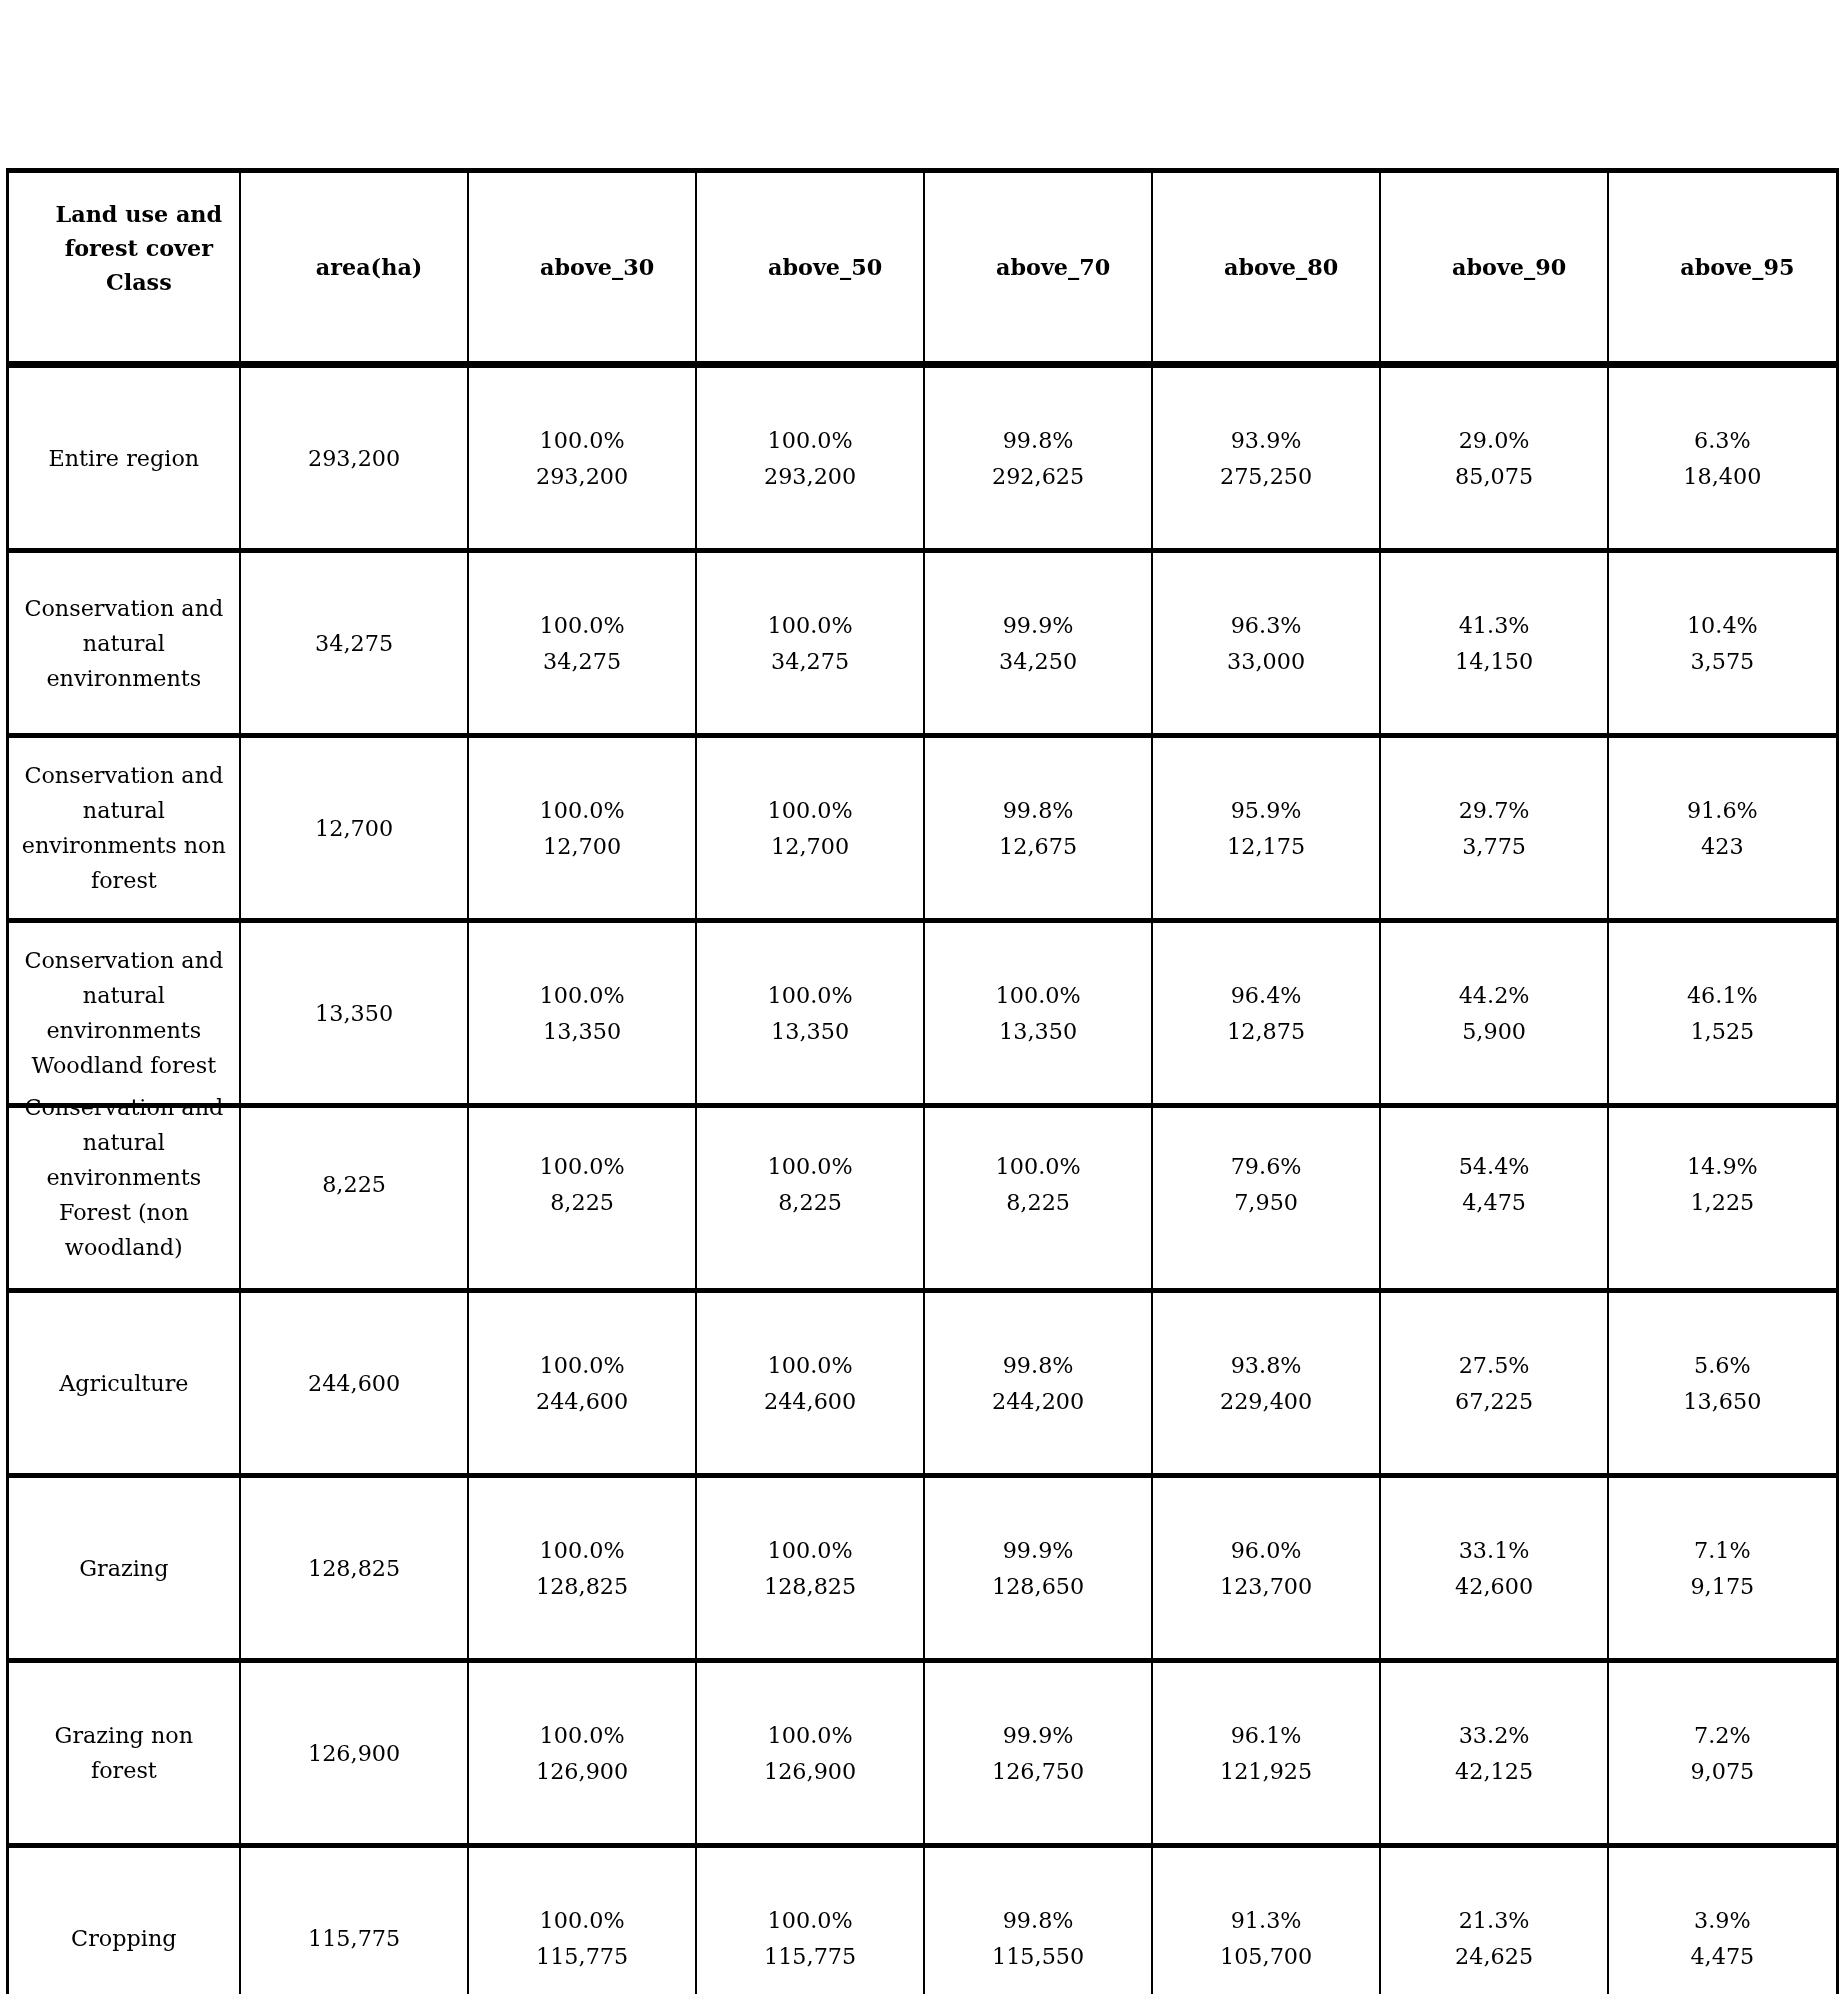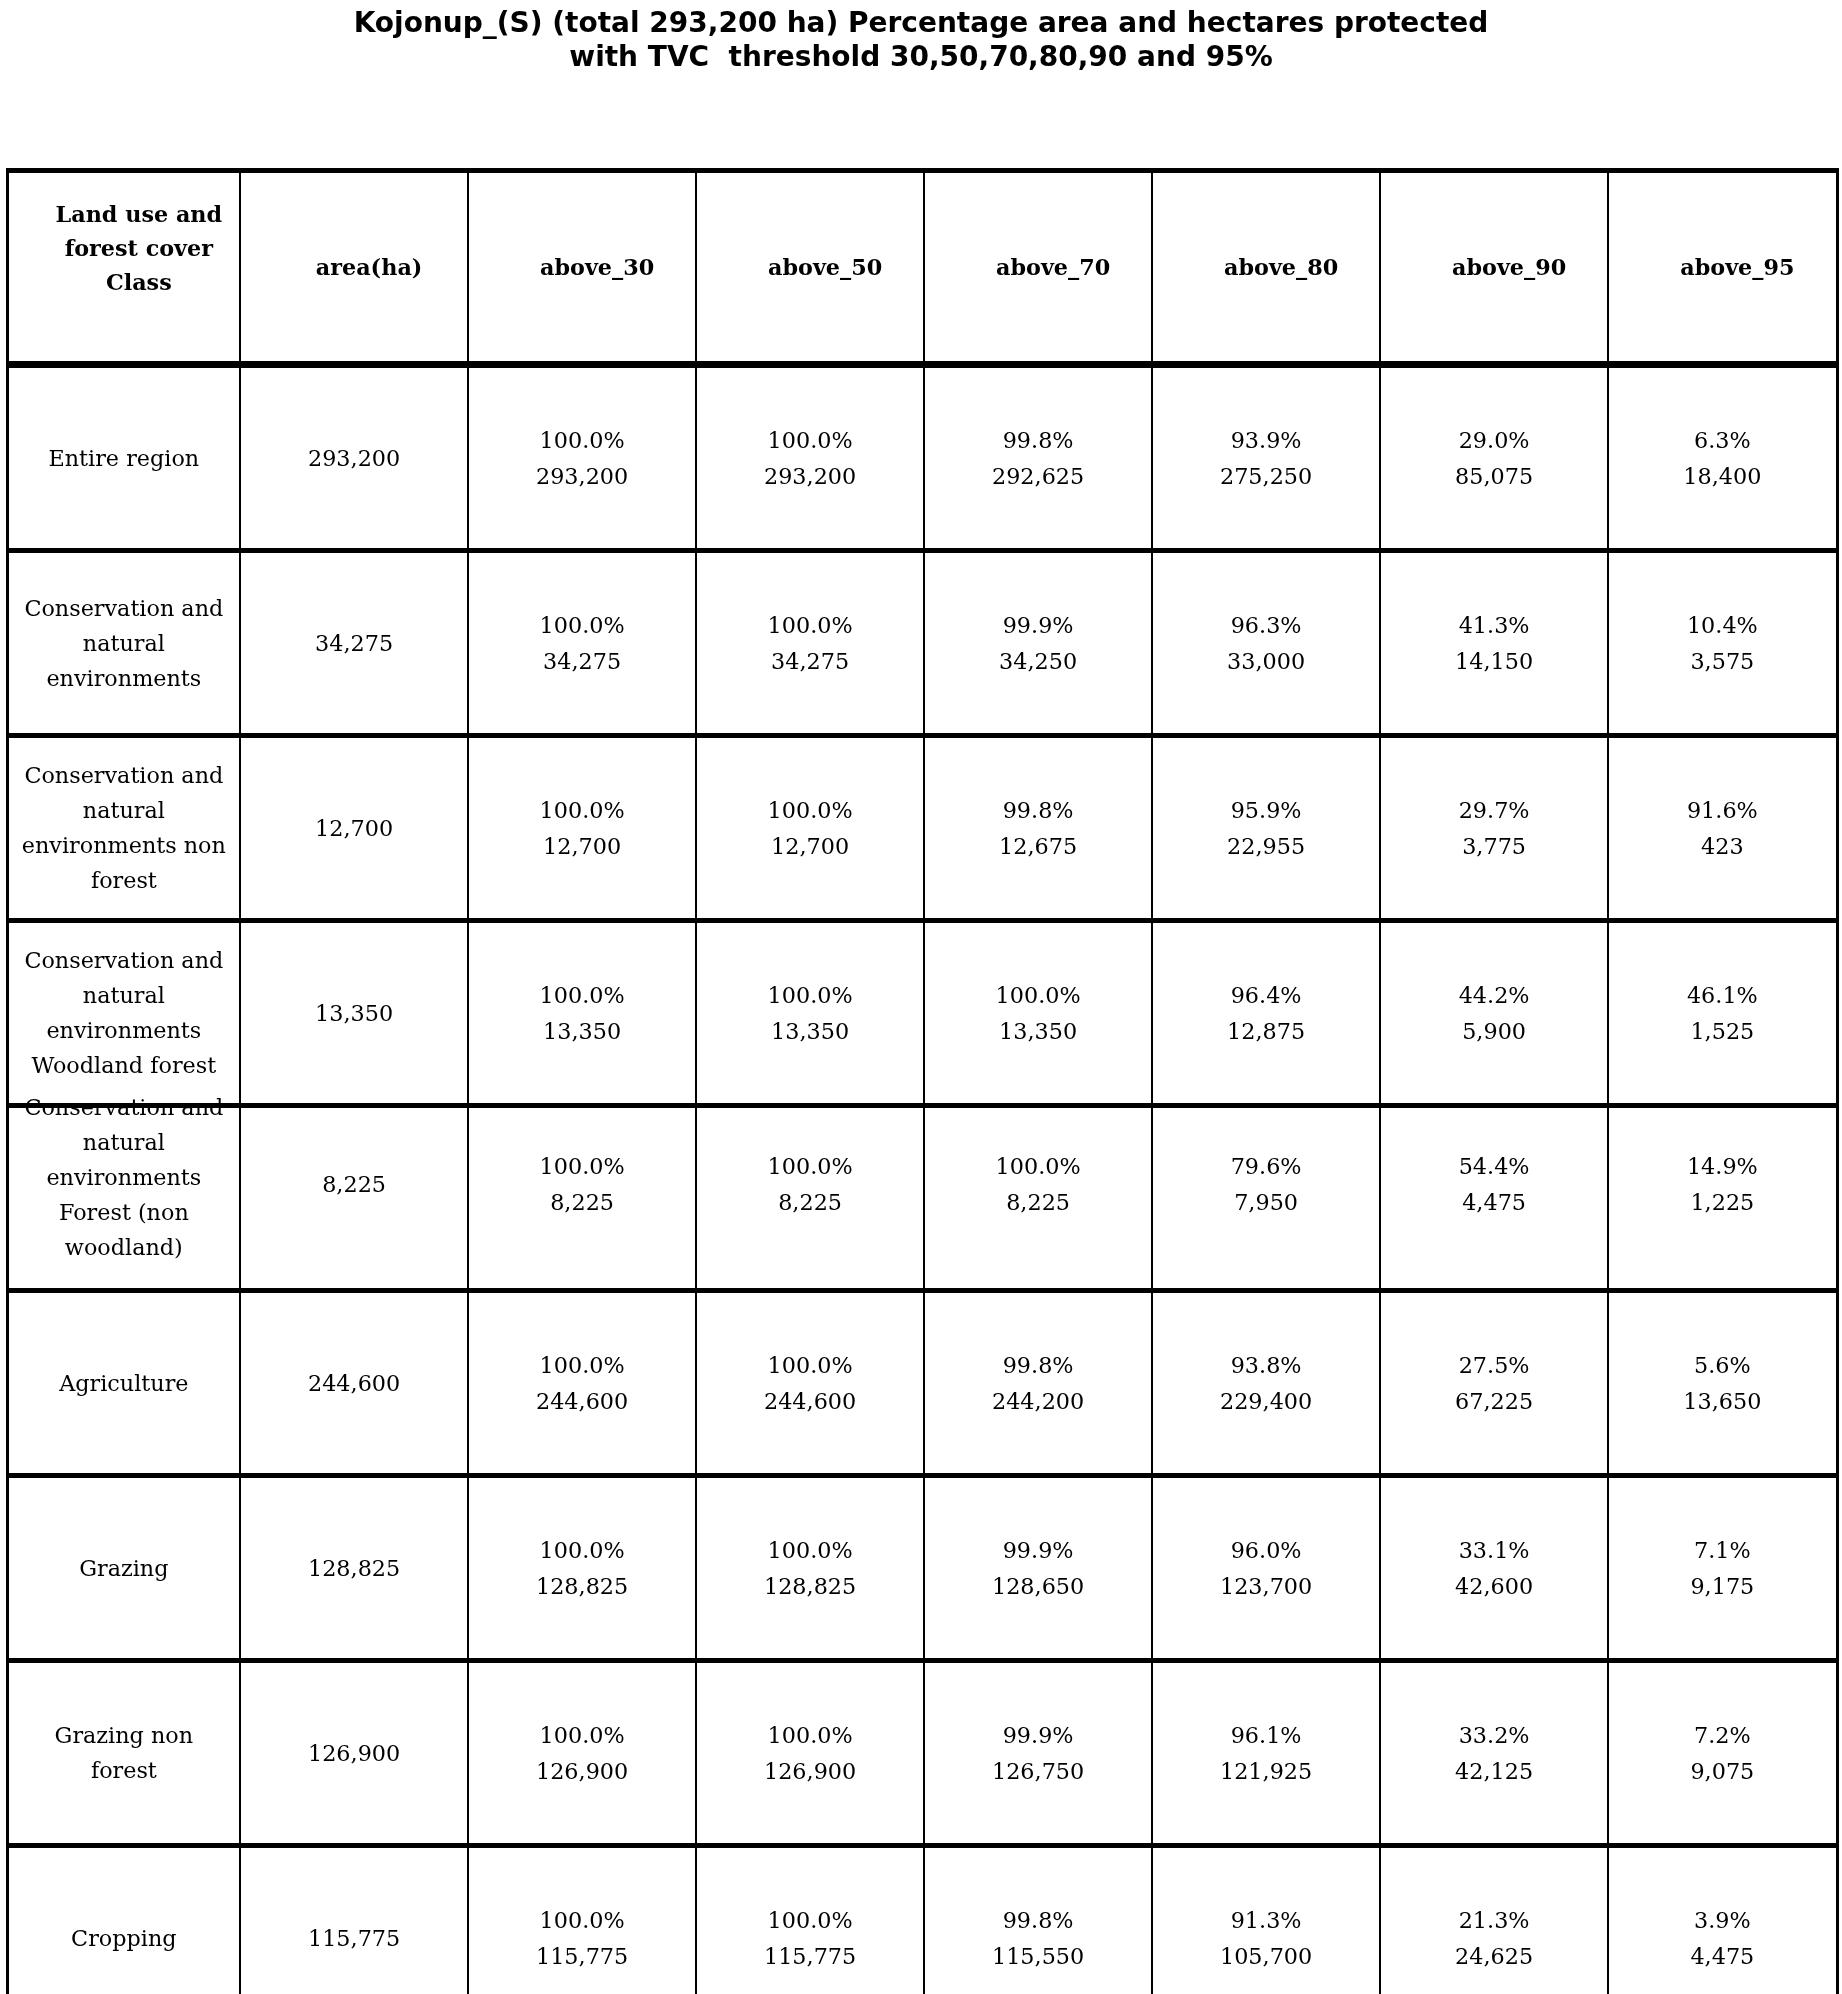--- a/index.html
+++ b/index.html
@@ -32,22 +32,20 @@
   .row-label{font-weight:normal;font-size:22.3px;line-height:35px;white-space:pre-line;}
   .num{font-weight:normal;font-size:22.3px;line-height:36px;}
   tr.row-shift-up .row-label{transform:translateY(-21px);}
   tr.row-shift-up .num{transform:translateY(-13.6px);}
 </style>
 </head>
 <body>
 
 <div class="page">
 
-  <div class="title">Kojonup_(S) (total 293,200 ha) Percentage area and hectares protected
-with TVC  threshold 30,50,70,80,90 and 95%</div>
 
   <table class="data-table">
     <colgroup>
       <col style="width:233px">
         <col style="width:228px">
         <col style="width:228px">
         <col style="width:228px">
       <col style="width:228px">
         <col style="width:228px">
         <col style="width:228px">
@@ -167,21 +165,21 @@
     <td>
             <div class="num">100.0%</div>
             <div class="num">12,700</div>
           </td>
     <td>
             <div class="num">99.8%</div>
             <div class="num">12,675</div>
           </td>
     <td>
             <div class="num">95.9%</div>
-            <div class="num">22,955</div>
+            <div class="num">12,175</div>
           </td>
     <td>
             <div class="num">29.7%</div>
             <div class="num">3,775</div>
           </td>
     <td>
             <div class="num">91.6%</div>
             <div class="num">423</div>
           </td>
   </tr>

